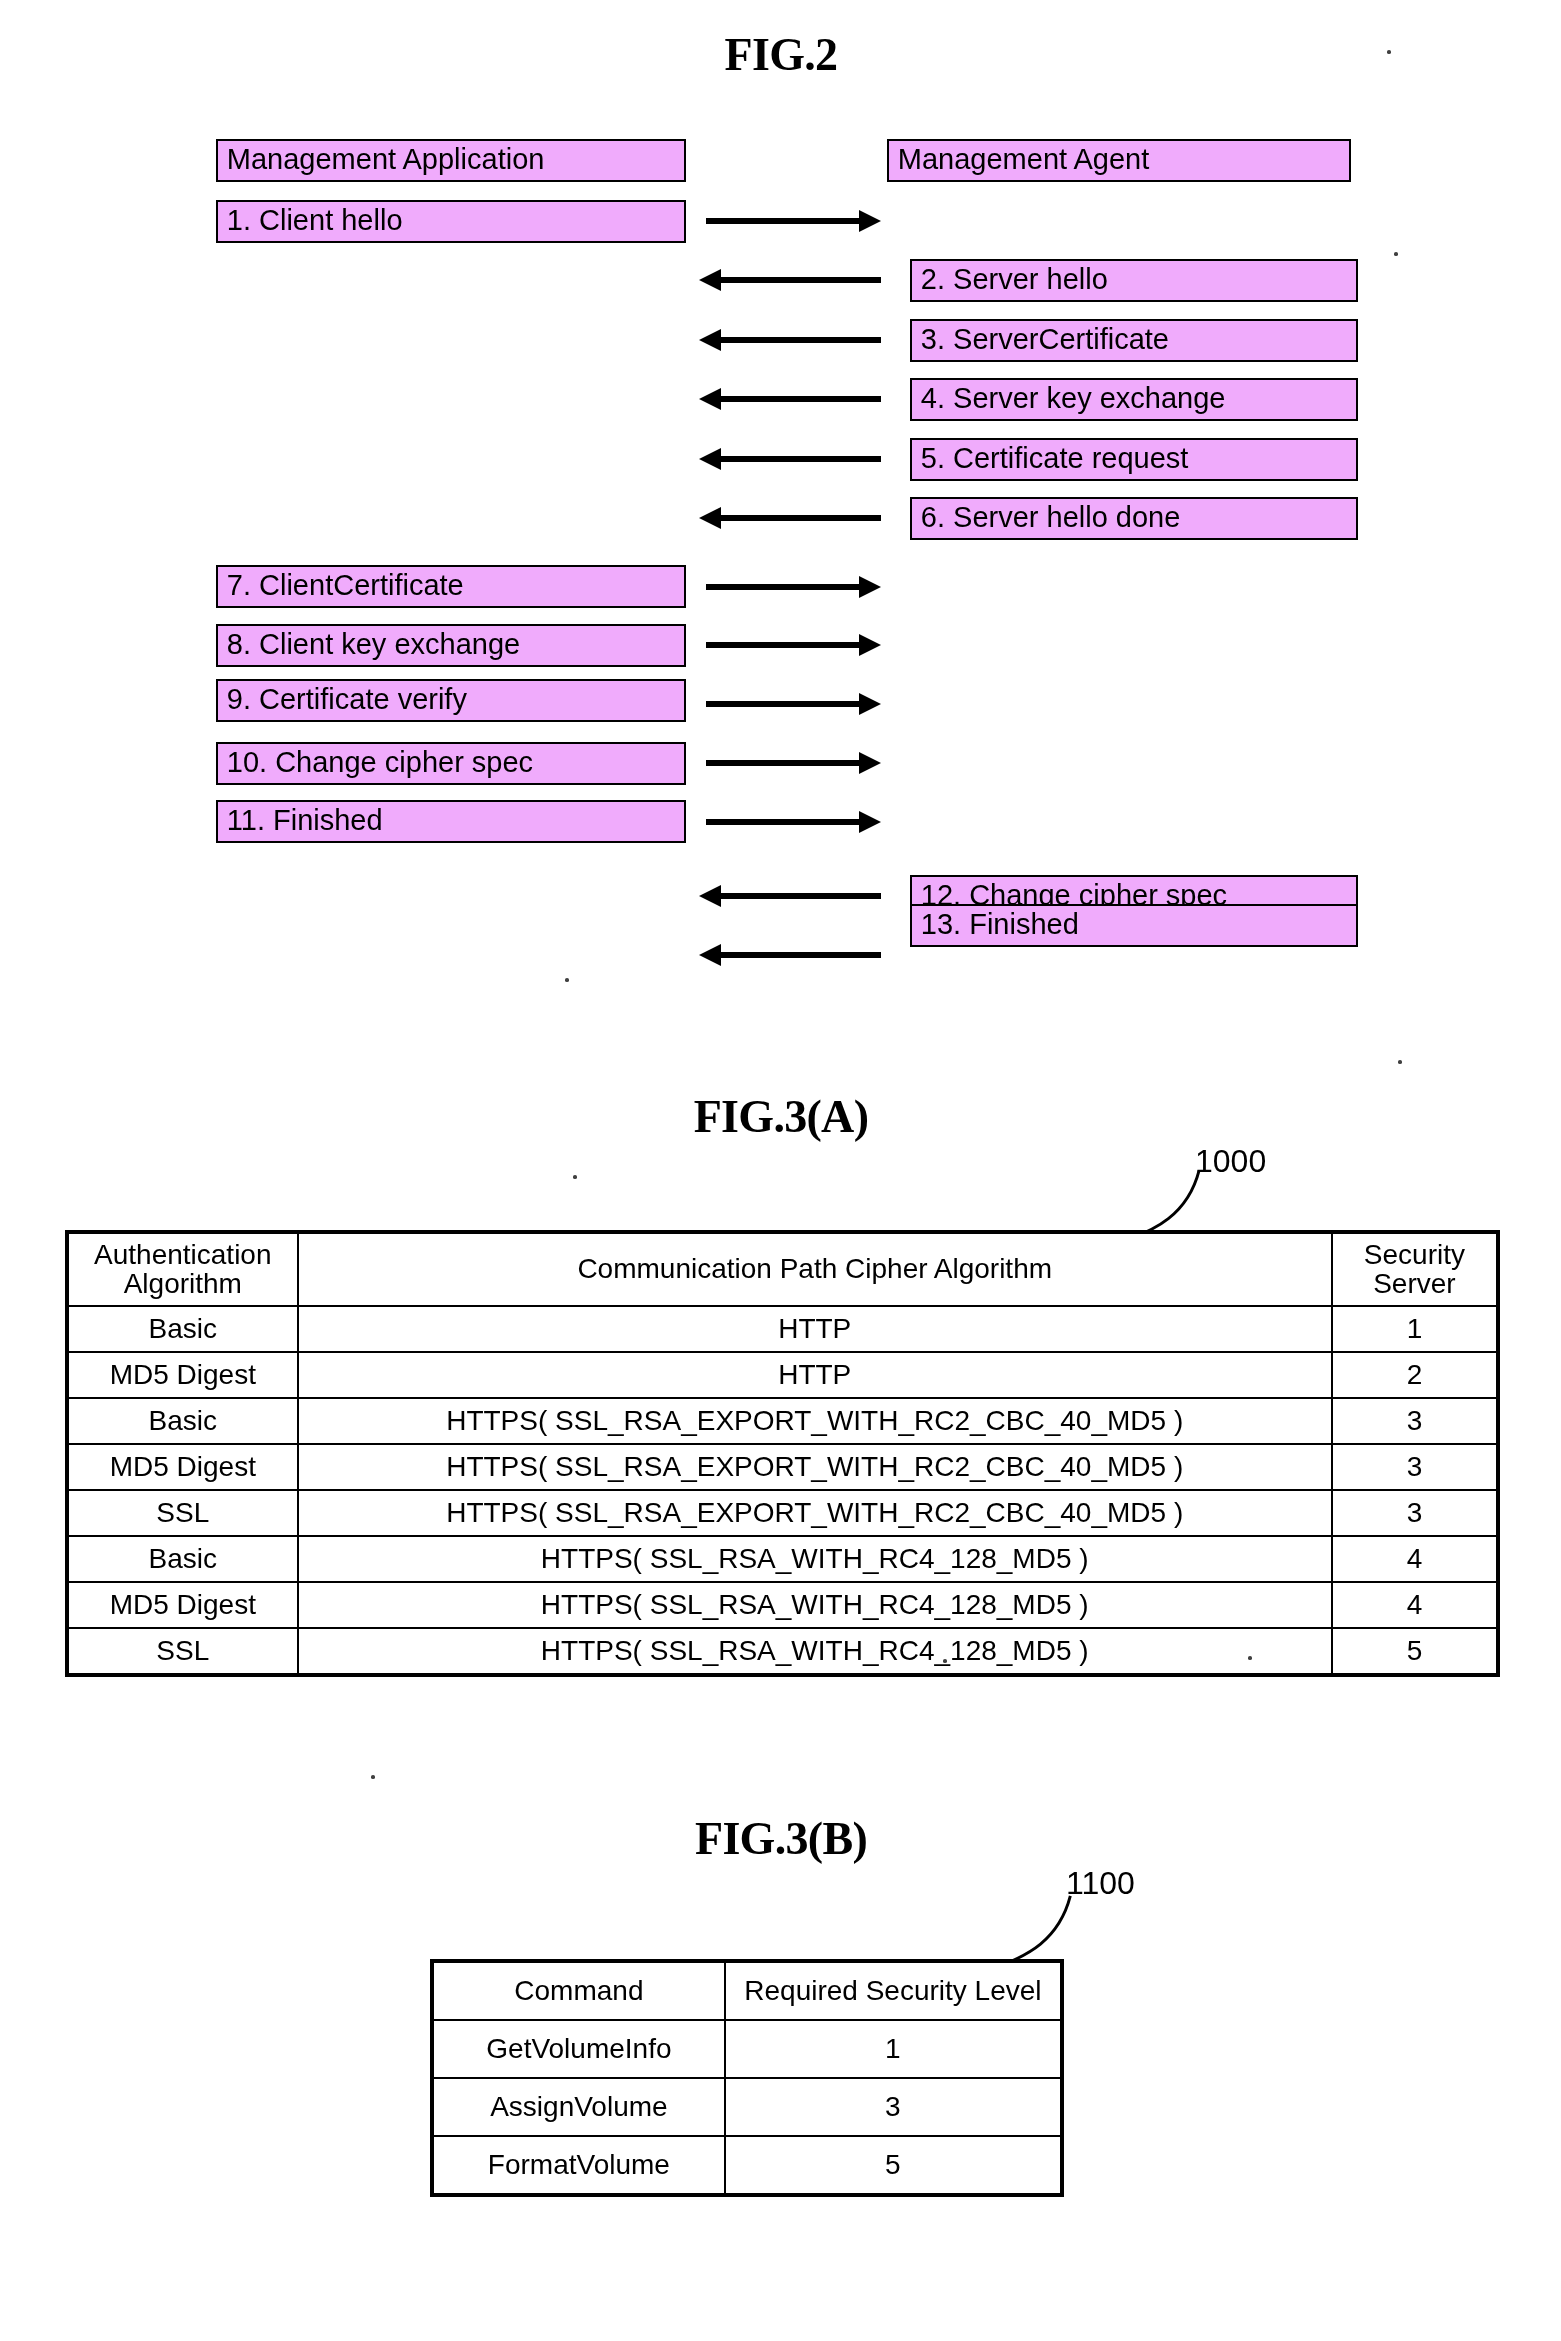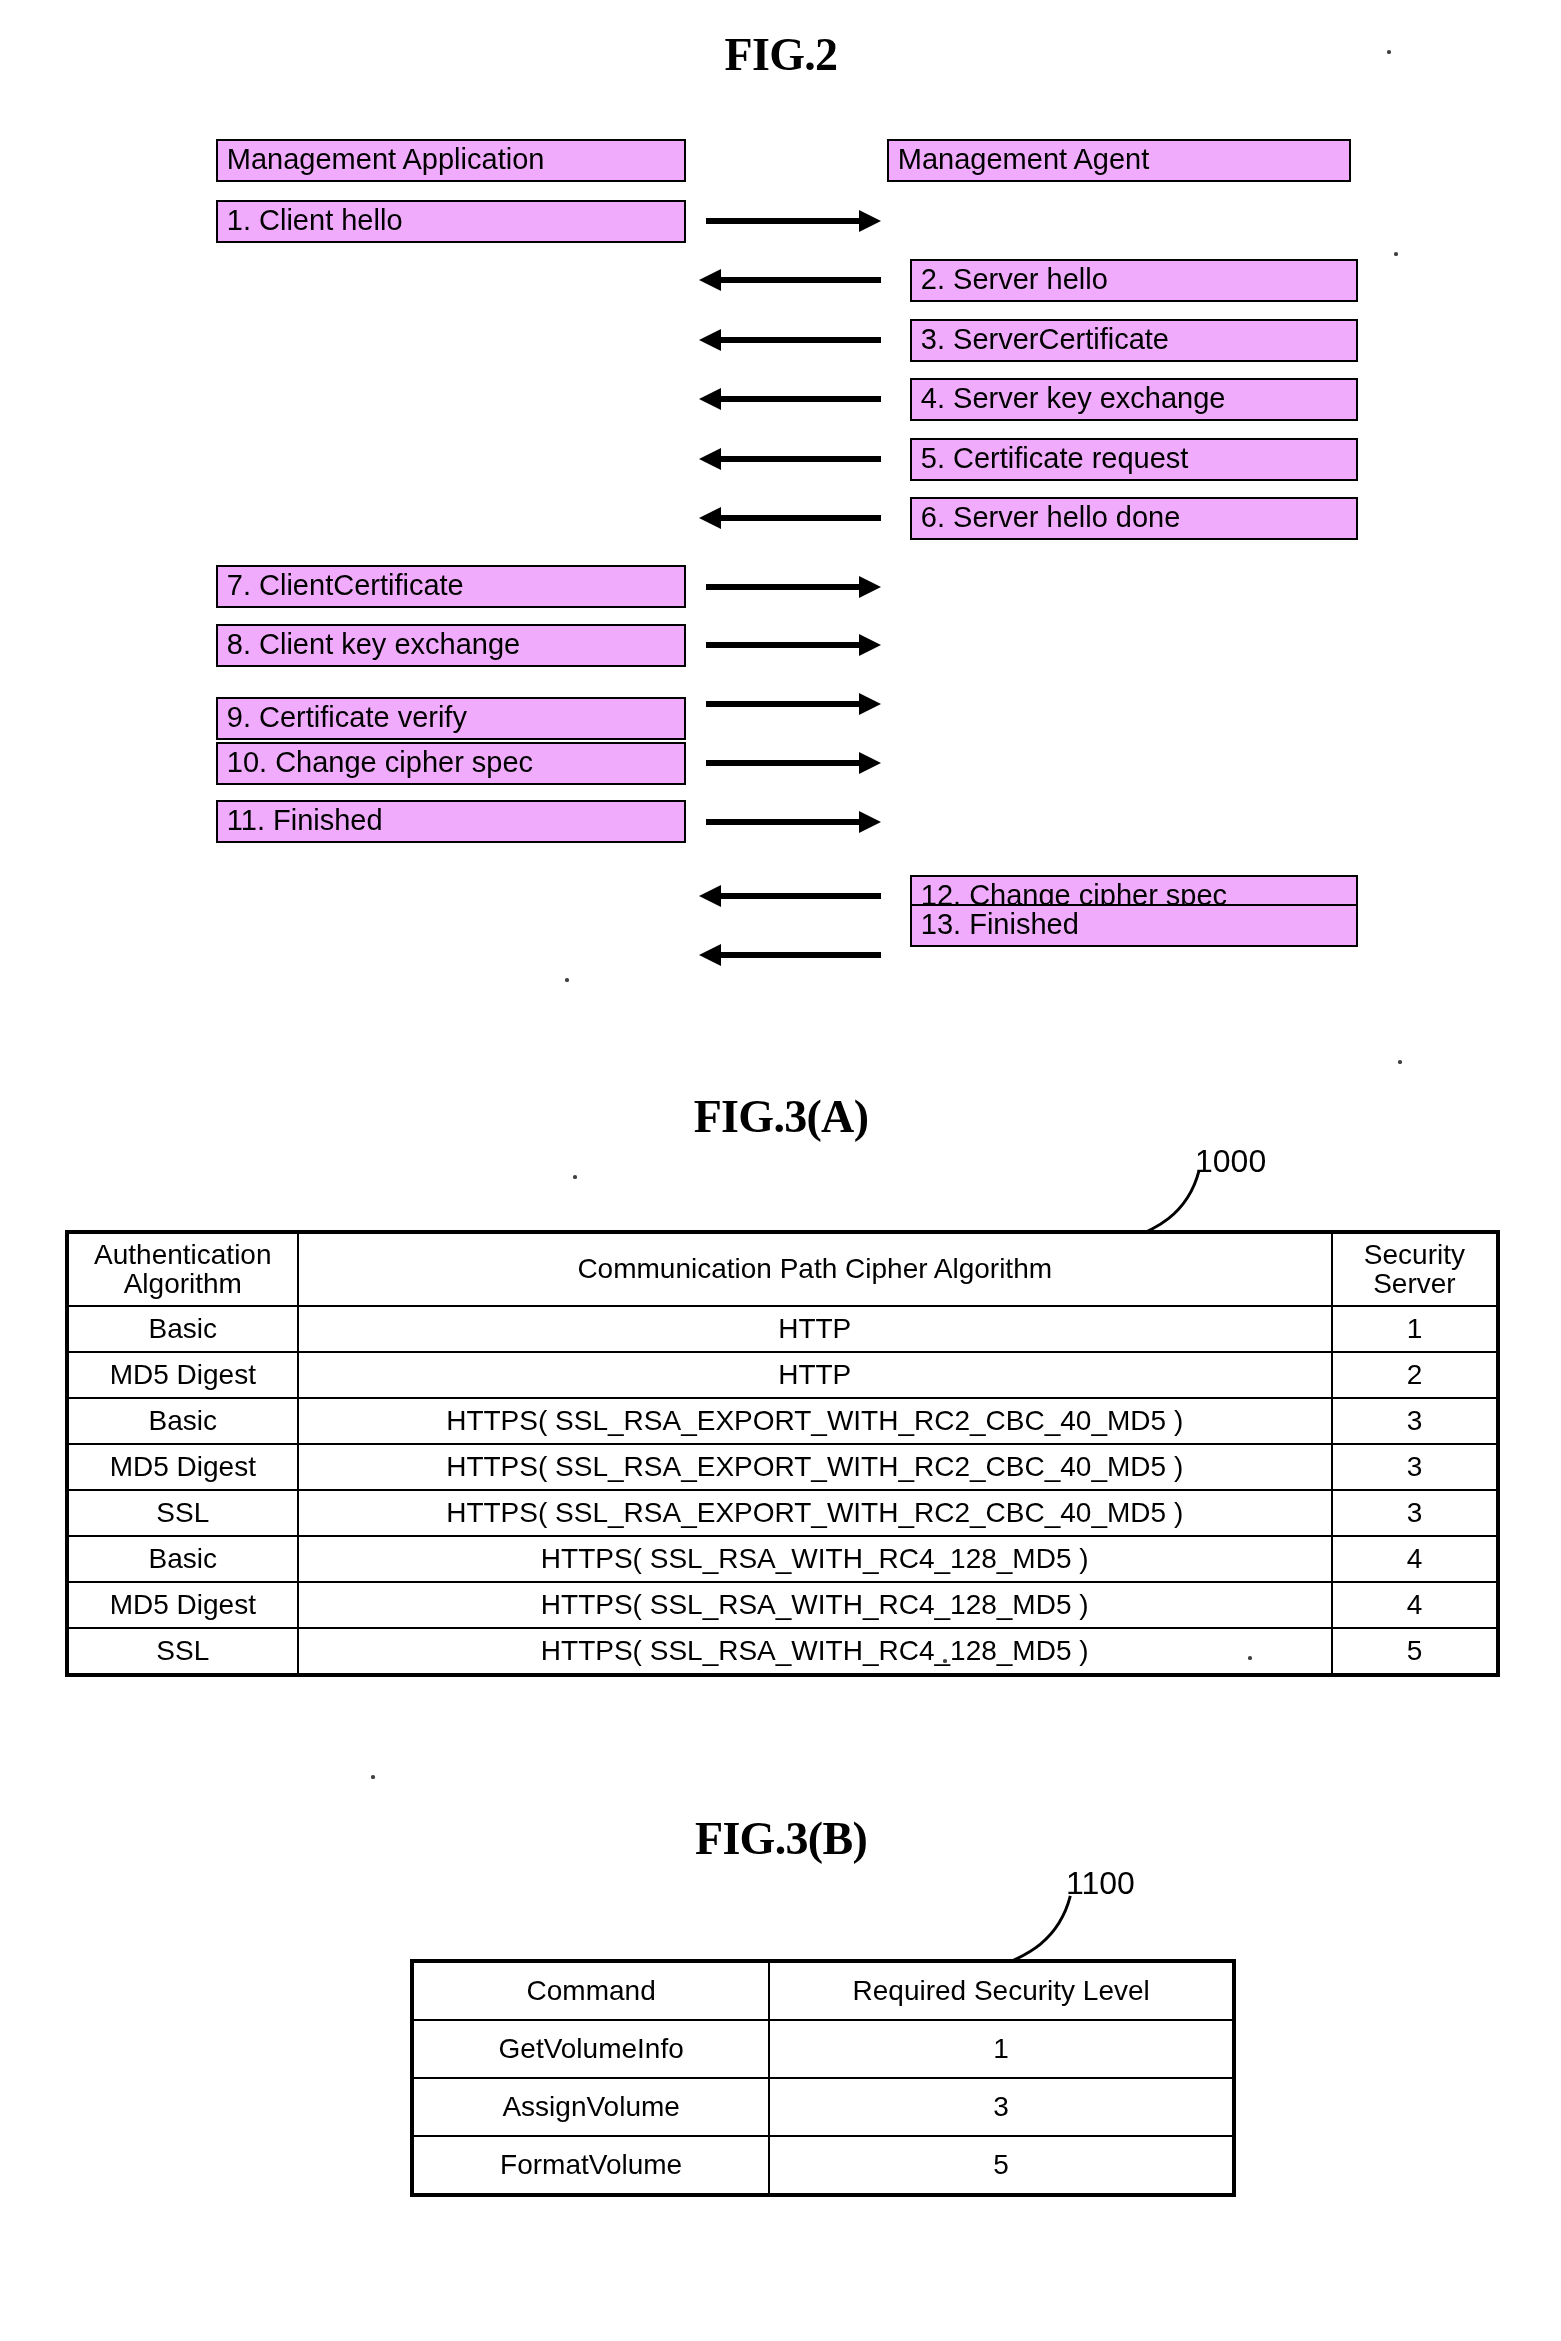--- a/index.html
+++ b/index.html
@@ -102,23 +102,23 @@
     border: 4.4px solid #000;
   }
   #fig3a-table td.c-auth   { width: 213px; }
   #fig3a-table td.c-cipher { width: 987px; }
   #fig3a-table td.c-level  { width: 151px; }
   #fig3a-table tr.hdr td   { height: 68px; }
   #fig3a-table tbody tr td { height: 41px; }
 
   
   #fig3b-table {
-    left: 410px;
+    left: 430px;
     top: 1959px;
-    width: 826px;
+    width: 634px;
     border: 4.4px solid #000;
   }
   #fig3b-table td.c-cmd   { width: 334px; }
   #fig3b-table td.c-lvl   { width: 437px; }
   #fig3b-table tr td      { height: 53px; }
 
   
   .callout {
     position: absolute;
     font-size: 32px;
@@ -192,21 +192,21 @@
     <span class="shaft"></span>
       <span class="head"></span>
   </div>
 
   <div class="msg-box box-left" style="top:624px;">8. Client key exchange</div>
   <div class="arrow right" style="left:706px; top:634px; width:175px;">
     <span class="shaft"></span>
       <span class="head"></span>
   </div>
 
-  <div class="msg-box box-left" style="top:697px;">9. Certificate verify</div>
+  <div class="msg-box box-left" style="top:679px;">9. Certificate verify</div>
   <div class="arrow right" style="left:706px; top:693px; width:175px;">
     <span class="shaft"></span>
       <span class="head"></span>
   </div>
 
   <div class="msg-box box-left" style="top:742px;">10. Change cipher spec</div>
   <div class="arrow right" style="left:706px; top:752px; width:175px;">
     <span class="shaft"></span>
       <span class="head"></span>
   </div>

